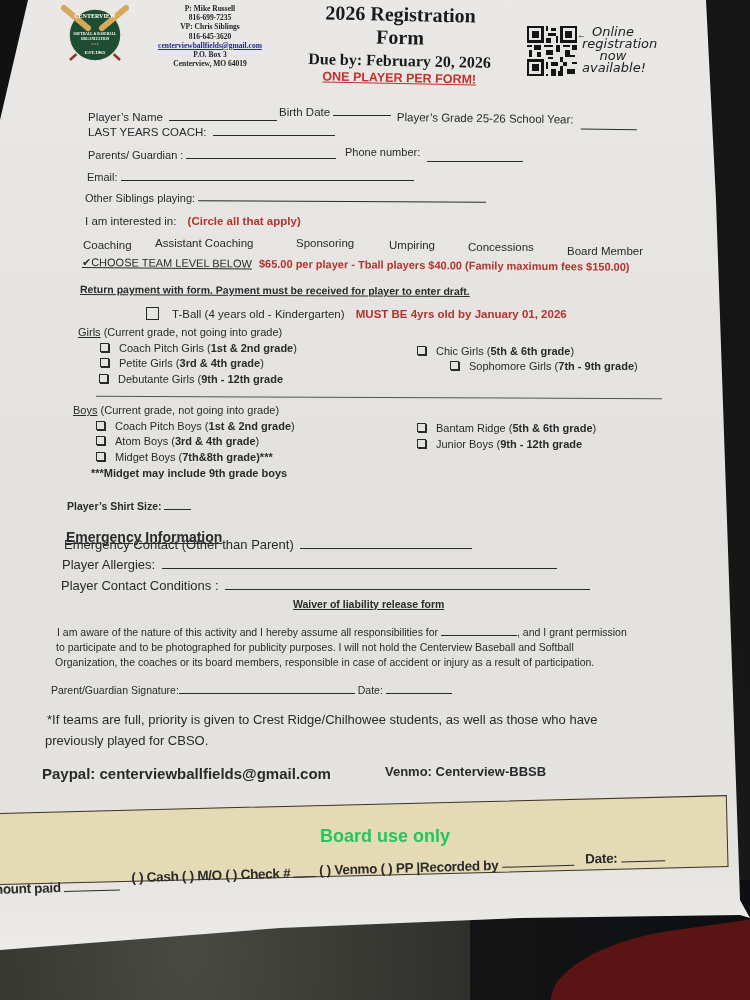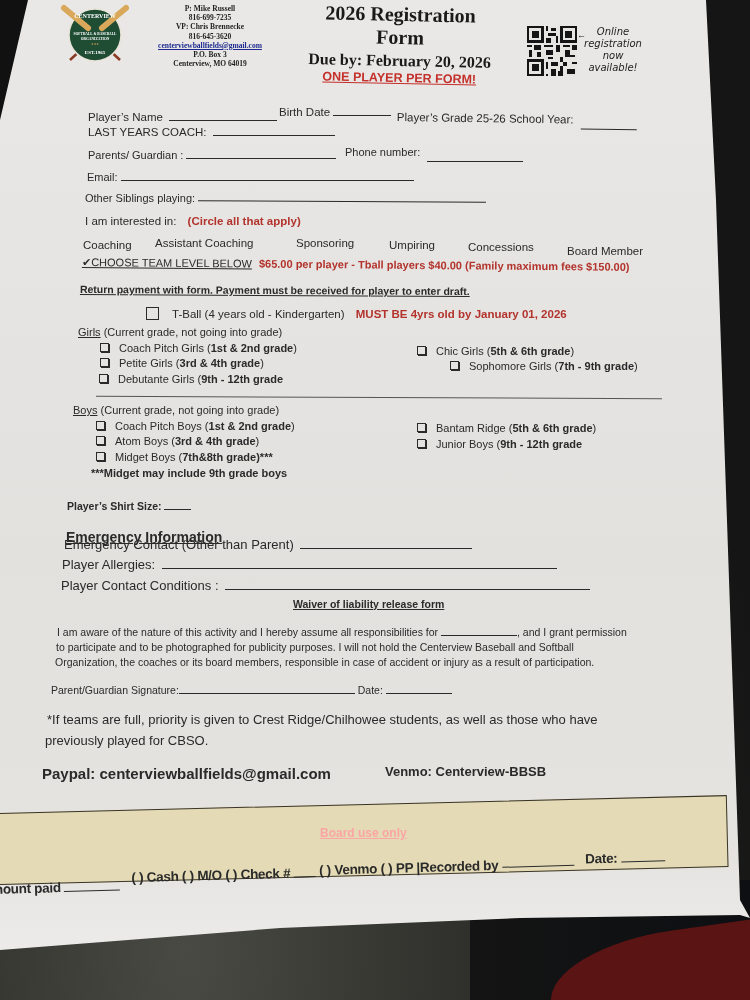--- a/index.html
+++ b/index.html
@@ -50,39 +50,39 @@
 
     .title { position: absolute; left: 285px; top: 3px; width: 230px; text-align: center;
       font-family: "Liberation Serif", serif; font-weight: bold; color: #1a1a1a; transform: rotate(1.2deg); }
     .title .t1 { font-size: 20px; line-height: 22px; }
     .title .t2 { font-size: 20px; line-height: 24px; }
     .title .t3 { font-size: 16px; line-height: 20px; margin-top: 2px; }
     .title .t4 { font-family: "Liberation Sans", sans-serif; font-size: 12.5px; line-height: 14px; color: #c4302b; text-decoration: underline; }
 
     .qr { position: absolute; left: 526px; top: 26px; width: 52px; height: 50px; }
     .qr-text { position: absolute; left: 582px; top: 26px; width: 62px; text-align: center;
-      font-family: "DejaVu Sans", sans-serif; font-style: italic; font-size: 10px; line-height: 12px; color: #222; }
+      font-family: "DejaVu Sans", sans-serif; font-style: italic; font-size: 13px; line-height: 12px; color: #222; }
     .qr-arrow { position: absolute; left: 577px; top: 30px; font-size: 9px; color: #222; }
 
     .f12 { font-size: 11.5px; }
     .f11 { font-size: 11px; }
     .f10 { font-size: 10.5px; }
     .f13 { font-size: 13px; }
     .f14 { font-size: 14px; }
     .f15 { font-size: 15px; }
 
     .chk { display: inline-block; width: 7px; height: 7px; border: 1.3px solid #2a2a2a; box-shadow: 1px 1px 0 #2a2a2a; margin-right: 10px; vertical-align: 0px; }
     .bigchk { display: inline-block; width: 11px; height: 11px; border: 1.4px solid #2a2a2a; vertical-align: -2px; margin-right: 10px; }
 
     .divider { position: absolute; height: 1px; background: #555; }
 
     .board-box { position: absolute; left: -5px; top: 813px; width: 730px; height: 70px;
       background: #e4dbb6; border: 1.5px solid #3a3428;
       transform: rotate(-1.4deg); transform-origin: 0 0; }
-    .board-title { position: absolute; left: 320px; top: 826px; font-size: 12px; font-weight: bold; text-decoration: underline; color: #fca5a5; }
+    .board-title { position: absolute; left: 320px; top: 826px; font-size: 18px; font-weight: bold; color: #22c55e; }
     .board-line { position: absolute; left: -6px; top: 860px; font-size: 13.5px; color: #2a2a2a; transform: rotate(-1.6deg); transform-origin: 0 0; font-weight: bold; letter-spacing: -0.3px; }
   </style>
 </head>
 <body>
 
 <div class="bg-fabric"></div>
 <div class="bg-left-dark"></div>
 <div class="bg-dark-right"></div>
 <div class="bg-red"></div>
 <div class="paper"></div>
@@ -100,21 +100,21 @@
       <text x="37" y="31" font-size="3.6" fill="#fff" text-anchor="middle" font-family="Liberation Serif, serif" font-weight="bold">SOFTBALL &amp; BASEBALL</text>
       <text x="37" y="36" font-size="3.6" fill="#fff" text-anchor="middle" font-family="Liberation Serif, serif" font-weight="bold">ORGANIZATION</text>
       <text x="37" y="40.5" font-size="3" fill="#d9a85a" text-anchor="middle">★★★</text>
       <text x="37" y="50" font-size="5" fill="#fff" text-anchor="middle" font-family="Liberation Serif, serif" font-weight="bold">EST.1965</text>
     </svg>
   </div>
 
   <div class="contact">
     <div>P: Mike Russell</div>
     <div>816-699-7235</div>
-    <div>VP: Chris Brennecke</div>
+    <div>VP: Chris Siblings</div>
     <div>816-645-3620</div>
     <div class="email">centerviewballfields@gmail.com</div>
     <div>P.O. Box 3</div>
     <div>Centerview, MO 64019</div>
   </div>
 
   <div class="title">
     <div class="t1">2026 Registration</div>
     <div class="t2">Form</div>
     <div class="t3">Due by: February 20, 2026</div>

